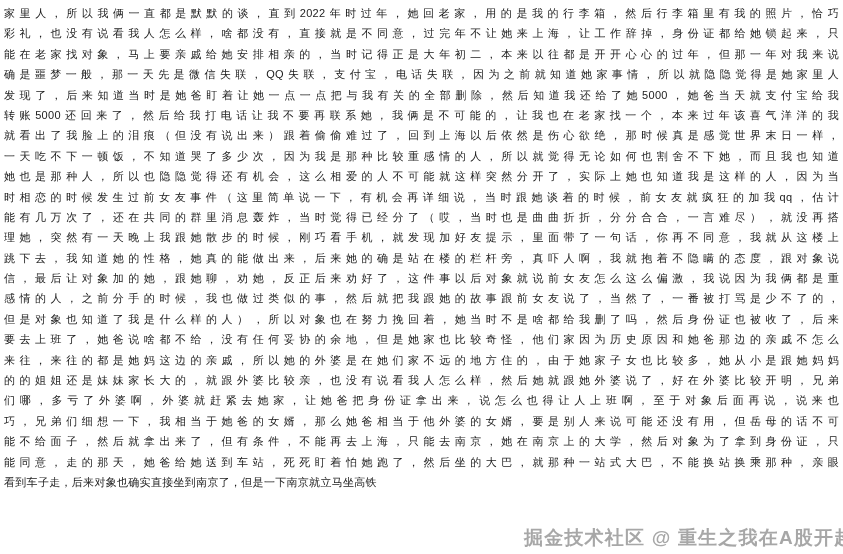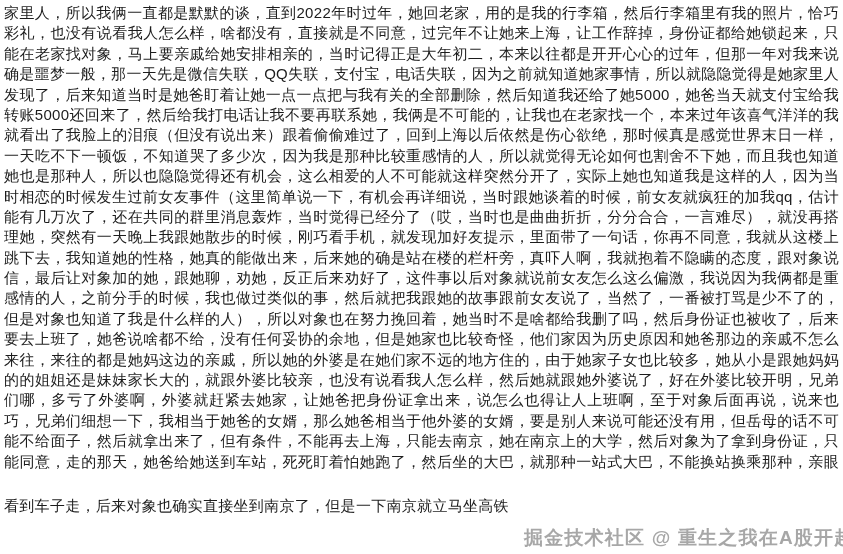--- a/index.html
+++ b/index.html
@@ -15,33 +15,32 @@
     left: 0;
     top: 0;
     width: 843px;
     height: 554px;
     box-sizing: border-box;
     padding: 3px 4px 0 4px;
     font-family: "Liberation Sans", "DejaVu Sans", sans-serif;
     color: #1c1c1c;
   }
   .line {
-    font-size: 15px;
+    font-size: 11px;
     line-height: 20.4px;
     height: 20.4px;
     overflow: hidden;
     white-space: nowrap;
     text-align: justify;
     text-align-last: justify;
     letter-spacing: 0.3px;
   }
   .line.last {
     text-align-last: left;
     white-space: nowrap;
-    margin-top: 24px;
   }
   .watermark {
     position: absolute;
     left: 482px;
     top: 525px;
     font-size: 19px;
     font-weight: 700;
     letter-spacing: 1.2px;
     color: #9c9c9c;
     opacity: 0.88;

